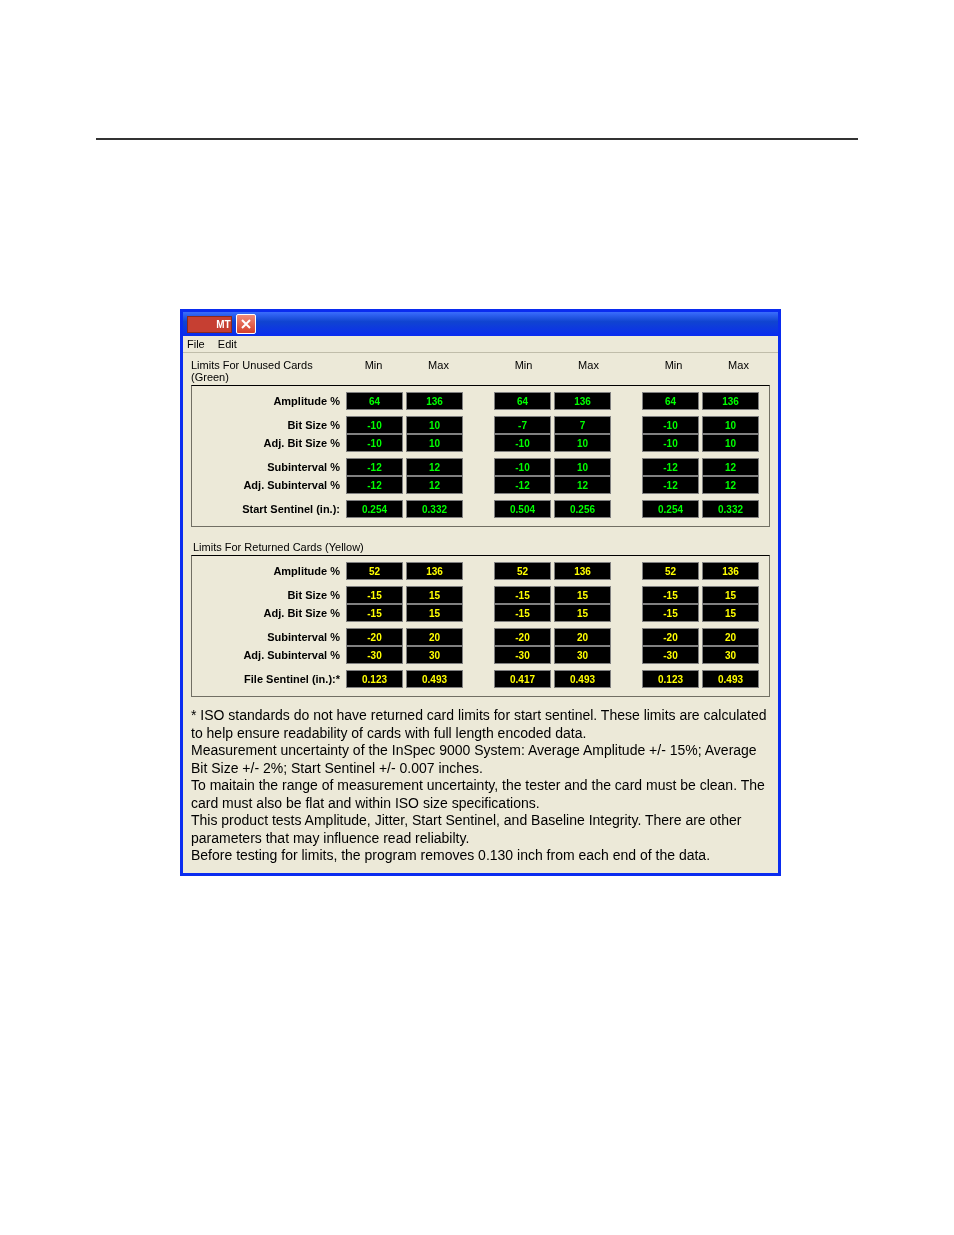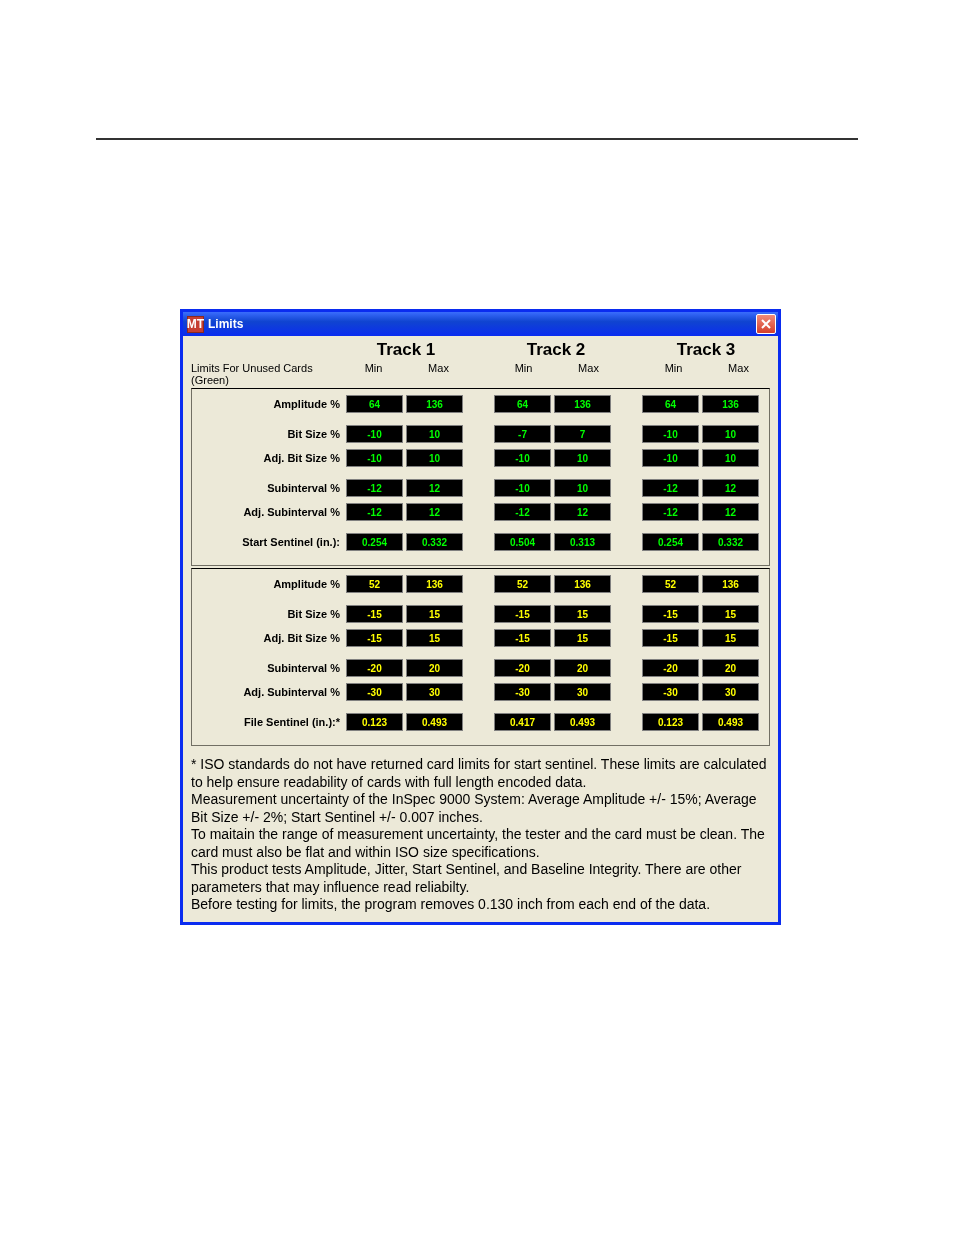--- a/index.html
+++ b/index.html
@@ -2,75 +2,70 @@
 <html><head>
 <meta charset="utf-8">
 <style>
   html,body{margin:0;padding:0;background:#fff;}
   .page{width:954px;height:1235px;position:relative;margin:0 auto;font-family:Tahoma,Arial,sans-serif;}
   .hr{position:absolute;left:96px;right:96px;top:138px;height:2px;background:#333;}
   .window{position:absolute;left:180px;top:309px;width:595px;border:3px solid #0a2cf0;background:#ece9d8;}
   .titlebar{height:24px;background:linear-gradient(to bottom,#3a6dfd 0%,#1044d0 40%,#0a2cf0 100%);
     display:flex;align-items:center;color:#fff;font-size:12px;font-weight:bold;padding-left:4px;}
   .tb-icon{width:15px;height:15px;background:#c63f32;display:inline-flex;align-items:center;justify-content:center;
-    margin-right:4px;color:#fff;font-size:12px;font-weight:bold;border:1px solid #8a2a20;}
+    margin-right:4px;color:#fff;font-size:10px;font-weight:bold;border:1px solid #8a2a20;padding-left:28px;}
   .tb-title{flex:1;}
   .tb-close{width:18px;height:18px;margin-right:2px;background:linear-gradient(to bottom,#f08b7a,#d43f2a);
     border:1px solid #fff;border-radius:2px;display:flex;align-items:center;justify-content:center;}
   .tb-close svg{display:block;}
   .menubar{background:#ece9d8;border-bottom:1px solid #c0bdaa;padding:2px 4px;font-size:11px;}
   .menubar span{margin-right:10px;cursor:default;}
   .client{padding:4px 8px 8px 8px;}
   .hdr-row{display:grid;grid-template-columns:150px 130px 20px 130px 20px 130px;align-items:end;}
   .track-head{text-align:center;font-size:17px;font-weight:bold;}
   .subhdr-row{display:grid;grid-template-columns:150px 65px 65px 20px 65px 65px 20px 65px 65px;font-size:11px;
     margin-top:2px;}
   .sub-left{font-size:11px;}
   .sub-mm{text-align:center;}
   .fs{border:1px solid #716f64;border-top:1px solid #000;padding:6px 4px 8px 4px;margin-top:2px;}
   .data-row{display:grid;grid-template-columns:150px 60px 60px 28px 60px 60px 28px 60px 60px;
-    align-items:center;margin-bottom:6px;height:18px;}
+    align-items:center;height:18px;}
   .rlabel{font-size:11px;font-weight:bold;text-align:right;padding-right:6px;}
   .gap{height:6px;}
   .cell{height:16px;background:#000;border:1px solid #808080;color:#00ff00;font-size:10px;font-weight:bold;
     display:flex;align-items:center;justify-content:center;margin-right:3px;}
   .cell.y{color:#ffff00;text-align:center;}
   .section-label{font-size:11px;margin:14px 0 2px 2px;}
   .footnote{font-size:14px;line-height:1.25;margin-top:10px;white-space:pre-line;}
 </style>
 </head>
 <body>
 <div class="page">
   <div class="hr"></div>
 
   <div class="window">
 
     <div class="titlebar">
       <span class="tb-icon">
           <span>MT</span>
         </span>
-      <span class="tb-title">Limits</span>
       <span class="tb-close">
         <svg width="10" height="10" viewBox="0 0 10 10">
           <path d="M1 1 L9 9 M9 1 L1 9" stroke="#fff" stroke-width="2"></path>
         </svg>
       </span>
     </div>
 
+    <div class="menubar">
+      <span>File</span>
+      <span>Edit</span>
+    </div>
 
     <div class="client">
 
-      <div class="hdr-row">
-        <div></div>
-        <div class="track-head">Track 1</div>
-        <div></div>
-        <div class="track-head">Track 2</div>
-        <div></div>
-        <div class="track-head">Track 3</div>
-      </div>
 
       <div class="subhdr-row">
         <div class="sub-left">Limits For Unused Cards (Green)</div>
         <div class="sub-mm">Min</div>
         <div class="sub-mm">Max</div>
         <div></div>
         <div class="sub-mm">Min</div>
         <div class="sub-mm">Max</div>
         <div></div>
         <div class="sub-mm">Min</div>
@@ -135,27 +130,28 @@
             <div class="cell">-12</div>
             <div class="cell">12</div>
           </div>
           <div class="gap"></div>
           <div class="data-row">
             <div class="rlabel">Start Sentinel (in.):</div>
             <div class="cell">0.254</div>
             <div class="cell">0.332</div>
             <div></div>
             <div class="cell">0.504</div>
-            <div class="cell">0.313</div>
+            <div class="cell">0.256</div>
             <div></div>
             <div class="cell">0.254</div>
             <div class="cell">0.332</div>
           </div>
         </div>
 
+      <div class="section-label">Limits For Returned Cards (Yellow)</div>
 
       <div class="fs" id="fs-yellow">
           <div class="data-row">
             <div class="rlabel">Amplitude %</div>
             <div class="cell y">52</div>
             <div class="cell y">136</div>
             <div></div>
             <div class="cell y">52</div>
             <div class="cell y">136</div>
             <div></div>

